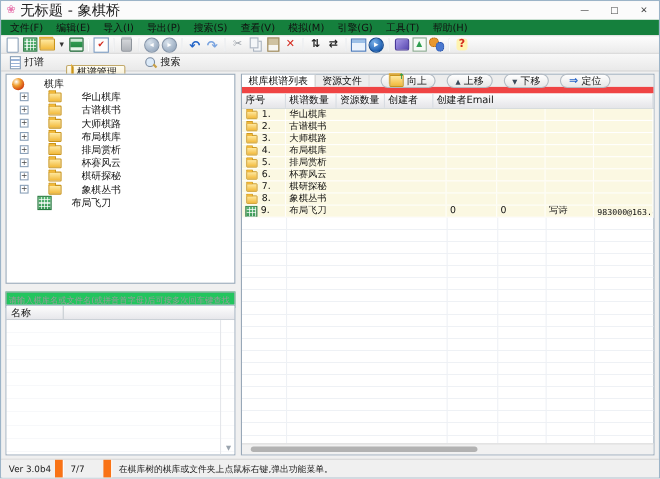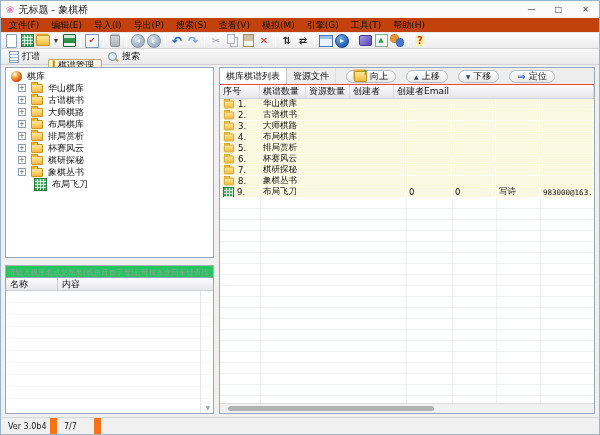--- a/index.html
+++ b/index.html
@@ -3,26 +3,26 @@
 <meta charset="utf-8">
 <style>
   * { box-sizing: border-box; margin: 0; padding: 0; font-family: "DejaVu Sans", "Liberation Sans", sans-serif; }
   body { width: 600px; height: 435px; background: #d8d8d8; overflow: hidden; }
   .window { width: 600px; height: 435px; border: 1px solid #9cb4c8; background: #f0f0f0; display: flex; flex-direction: column; }
   .nowrap { white-space: nowrap; overflow: hidden; }
 
   
   .titlebar { height: 17px; background: #fbfbfb; display: flex; align-items: center; padding-left: 5px; gap: 4px; flex: none; }
   .app-icon { font-size: 10px; color: #e87ab0; line-height: 10px; }
-  .title-text { font-size: 10px; color: #222; white-space: nowrap; }
+  .title-text { font-size: 13px; color: #222; white-space: nowrap; }
   .win-controls { margin-left: auto; display: flex; height: 100%; }
   .win-btn { width: 27px; height: 100%; display: flex; align-items: center; justify-content: center; font-size: 8px; color: #444; }
 
   
-  .menubar { height: 14px; background: #c2410c; display: flex; align-items: center; padding-left: 2px; flex: none; }
+  .menubar { height: 14px; background: #15803d; display: flex; align-items: center; padding-left: 2px; flex: none; }
   .menu-item { font-size: 9px; color: #111; padding: 0 6px; white-space: nowrap; }
 
   
   .toolbar { height: 17px; background: linear-gradient(#fdfdfd, #ebebeb); border-top: 1px solid #e8e8e8; border-bottom: 1px solid #d6d6d6; display: flex; align-items: center; padding: 0 3px; gap: 2px; flex: none; }
   .tbi { display: inline-flex; align-items: center; justify-content: center; width: 14px; height: 14px; position: relative; flex: none; }
 
   [data-name="separator"] { width: 1px; height: 12px; background: #c6cbd2; border-right: 1px solid #fff; margin: 0 2px; }
 
   [data-name="new-file-icon"]::before { content: ""; width: 9px; height: 12px; background: #fff; border: 1px solid #8aa0b8; border-radius: 1px; }
   [data-name="new-board-icon"]::before, [data-name="board-icon"]::before { content: ""; width: 11px; height: 11px; background:
@@ -50,36 +50,36 @@
   [data-name="swap-leftright-icon"]::before { content: "⇄"; color: #222; font-size: 10px; font-weight: bold; }
   [data-name="board-window-icon"]::before { content: ""; width: 12px; height: 10px; background: #eaf2fc; border: 1px solid #4a78b8; box-shadow: inset 0 3px 0 #9cc0e8; }
   [data-name="play-icon"]::before { content: "▸"; width: 12px; height: 12px; border-radius: 50%; background: radial-gradient(circle at 35% 30%, #7ab0e8, #1a5cb0 75%); border: 1px solid #14498c; color: #fff; font-size: 8px; line-height: 11px; text-align: center; }
   [data-name="engine-icon"]::before { content: ""; width: 11px; height: 9px; background: linear-gradient(135deg, #a89ae8, #5848b0); border: 1px solid #483898; border-radius: 2px; }
   [data-name="upload-icon"]::before { content: "▲"; width: 11px; height: 11px; background: #f6fbf6; border: 1px solid #8aa890; color: #2e9e4f; font-size: 7px; line-height: 10px; text-align: center; }
   [data-name="gears-icon"]::before { content: ""; width: 7px; height: 7px; border-radius: 50%; background: #e89830; border: 1px dotted #a05c10; margin-right: -3px; margin-top: -4px; }
   [data-name="gears-icon"]::after { content: ""; width: 7px; height: 7px; border-radius: 50%; background: #4a78d0; border: 1px dotted #2850a0; margin-top: 3px; }
   [data-name="help-icon"]::before { content: "?"; color: #d42a1e; font-size: 10px; font-weight: bold; background: #fff3b0; border-radius: 3px; padding: 0 2px; }
 
   
-  .tabbar { height: 16px; background: linear-gradient(#f8f8f8, #e9e9e9); border-bottom: 1px solid #d2d2d2; display: flex; align-items: center; padding-left: 3px; gap: 0; flex: none; }
+  .tabbar { height: 16px; background: linear-gradient(#f8f8f8, #e9e9e9); border-bottom: 1px solid #d2d2d2; display: flex; align-items: center; padding-left: 3px; gap: 12px; flex: none; }
   .vtab { display: inline-flex; align-items: center; gap: 3px; padding: 1px 7px 1px 4px; font-size: 9px; color: #111; border: 1px solid transparent; height: 14px; }
   .vtab[data-active="true"] { background: linear-gradient(#fffdf4, #f5e9c6); border: 1px solid #c2a96a; border-radius: 2px; margin-top: 18px; }
   [data-name="score-sheet-icon"]::before { content: ""; display: block; width: 8px; height: 10px; background: linear-gradient(#fff 0 2px, #9ab4d8 2px 3px, #fff 3px 5px, #9ab4d8 5px 6px, #fff 6px 8px, #9ab4d8 8px 9px, #fff 9px); border: 1px solid #8aa0b8; }
   [data-name="search-magnifier-icon"] { position: relative; width: 12px; height: 12px; display: inline-block; }
   [data-name="search-magnifier-icon"]::before { content: ""; position: absolute; left: 1px; top: 1px; width: 7px; height: 7px; border: 1.5px solid #7a8aa0; border-radius: 50%; background: #dceaf8; }
   [data-name="search-magnifier-icon"]::after { content: ""; position: absolute; left: 8px; top: 8px; width: 4px; height: 1.6px; background: #c8a048; transform: rotate(45deg); }
 
   
   .main { flex: 1; display: flex; padding: 2px 4px 0 4px; gap: 5px; min-height: 0; }
   .left { width: 209px; flex: none; display: flex; flex-direction: column; gap: 2px; min-height: 0; }
   .panel-border { background: #fff; border: 1px solid #98a8b8; }
 
   
   .tree-panel { height: 191px; flex: none; padding: 2px 1px; overflow: hidden; }
-  .tree-row { display: flex; align-items: center; height: 12px; gap: 5px; padding-left: 4px; font-size: 9px; color: #111; white-space: nowrap; }
+  .tree-row { display: flex; align-items: center; height: 12px; gap: 18px; padding-left: 4px; font-size: 9px; color: #111; white-space: nowrap; }
   .tree-row.child { padding-left: 11px; }
   .tree-row.leaf { padding-left: 27px; }
   [data-name="expand-plus-icon"] { width: 8px; height: 8px; border: 1px solid #8aa0b8; background: #fff; font-size: 7px; line-height: 6px; text-align: center; color: #444; flex: none; }
   [data-name="library-root-icon"] { width: 11px; height: 11px; border-radius: 50%; background: radial-gradient(circle at 35% 30%, #fff, #f0a030 35%, #d04010 75%, #902000); flex: none; }
   [data-name="folder-icon"] { position: relative; display: inline-block; width: 12px; height: 9px; background: linear-gradient(#ffe9a0, #f2b93a); border: 1px solid #c9941a; border-radius: 1px; flex: none; }
   [data-name="folder-icon"]::before { content: ""; position: absolute; top: -3px; left: -1px; width: 5px; height: 2px; background: #f2b93a; border: 1px solid #c9941a; border-bottom: none; border-radius: 1px 1px 0 0; }
   [data-name="board-icon"] { display: inline-flex; flex: none; }
 
   
   .left-search { height: 15px; flex: none; }
@@ -90,21 +90,21 @@
   .left-list { flex: 1; position: relative; display: flex; flex-direction: column; min-height: 0; }
   .left-list-header { height: 13px; flex: none; display: flex; background: linear-gradient(#fdfdfd, #e7e7eb); border-bottom: 1px solid #ccd1d7; font-size: 9px; color: #111; }
   .llh-name { width: 52px; padding-left: 4px; border-right: 1px solid #c6ccd2; }
   .llh-content { flex: 1; padding-left: 4px; }
   .left-list-body { flex: 1; background: repeating-linear-gradient(#fff 0 11px, #f7f8fa 11px 12px); }
   .list-gutter { position: absolute; right: 0; top: 13px; bottom: 0; width: 13px; border-left: 1px solid #e4e6ea; }
   [data-name="scroll-down-icon"] { position: absolute; right: 3px; bottom: 2px; font-size: 6px; color: #9aa4ae; }
 
   
   .right { flex: 1; display: flex; flex-direction: column; min-width: 0; min-height: 0; }
-  .right-toolbar { height: 17px; flex: none; background: #ededed; border-bottom: 1px solid #ef4444; display: flex; align-items: center; font-size: 9px; color: #111; }
+  .right-toolbar { height: 17px; flex: none; background: #ededed; border-bottom: 6px solid #ef4444; display: flex; align-items: center; font-size: 9px; color: #111; }
   .rtab { padding: 0 6px; height: 100%; display: flex; align-items: center; border-right: 1px solid #dcdcdc; }
   .rtab[data-active="true"] { background: #fff; border-right: 1px solid #c8c8c8; }
   .rbtn { display: inline-flex; align-items: center; gap: 3px; border: 1px solid #b2bac2; border-radius: 7px; background: linear-gradient(#ffffff, #e7e7e7); padding: 0 7px; height: 13px; margin-left: 10px; white-space: nowrap; }
   [data-name="folder-up-icon"] { display: inline-flex; width: 13px; height: 11px; align-items: center; position: relative; }
   [data-name="folder-up-icon"]::after { content: "↑"; position: absolute; right: -1px; top: -2px; color: #2e9e4f; font-size: 7px; font-weight: bold; }
   [data-name="triangle-up-icon"]::before { content: "▲"; font-size: 6px; color: #3a4a5a; }
   [data-name="triangle-down-icon"]::before { content: "▼"; font-size: 6px; color: #3a4a5a; }
   [data-name="locate-arrow-icon"]::before { content: "⇒"; font-size: 10px; color: #2a66c8; font-weight: bold; }
 
   .grid-header { height: 14px; flex: none; display: flex; background: linear-gradient(#fdfdfd, #e5e5e9); border-bottom: 1px solid #cfd4da; font-size: 9px; color: #111; }
@@ -318,21 +318,20 @@
         </div>
       </div>
 
       <div class="left-search" data-name="library-search">
         <input type="text" data-name="library-search-input" placeholder="请输入棋库名或文件名(或拼音首字母)后可按多次回车键查找" style="">
       </div>
 
       <div class="left-list panel-border" data-name="search-result-list">
         <div class="left-list-header" data-name="search-result-header">
           <span class="llh-name" data-name="column-header-name">名称</span>
-          <span class="llh-content" data-name="column-header-content">内容</span>
         </div>
         <div class="left-list-body" data-name="search-result-body"></div>
         <div class="list-gutter" data-name="scrollbar-gutter"></div>
         <span data-name="scroll-down-icon">▼</span>
       </div>
     </div>
 
     <div class="right panel-border" data-name="library-list-panel">
 
       <div class="right-toolbar" data-name="list-toolbar">
@@ -491,15 +490,16 @@
 
       <div class="hscroll" data-name="horizontal-scrollbar">
         <span class="hthumb" data-name="scrollbar-thumb"></span>
       </div>
     </div>
   </div>
 
   <div class="statusbar" data-name="status-bar">
     <span class="status-seg version" data-name="status-version">Ver 3.0b4</span>
     <span class="status-seg position" data-name="status-position">7/7</span>
+    <span class="status-seg hint nowrap" data-name="status-hint">在棋库树的棋库或文件夹上点鼠标右键,弹出功能菜单。</span>
   </div>
 
 </div>
 
 </body></html>

